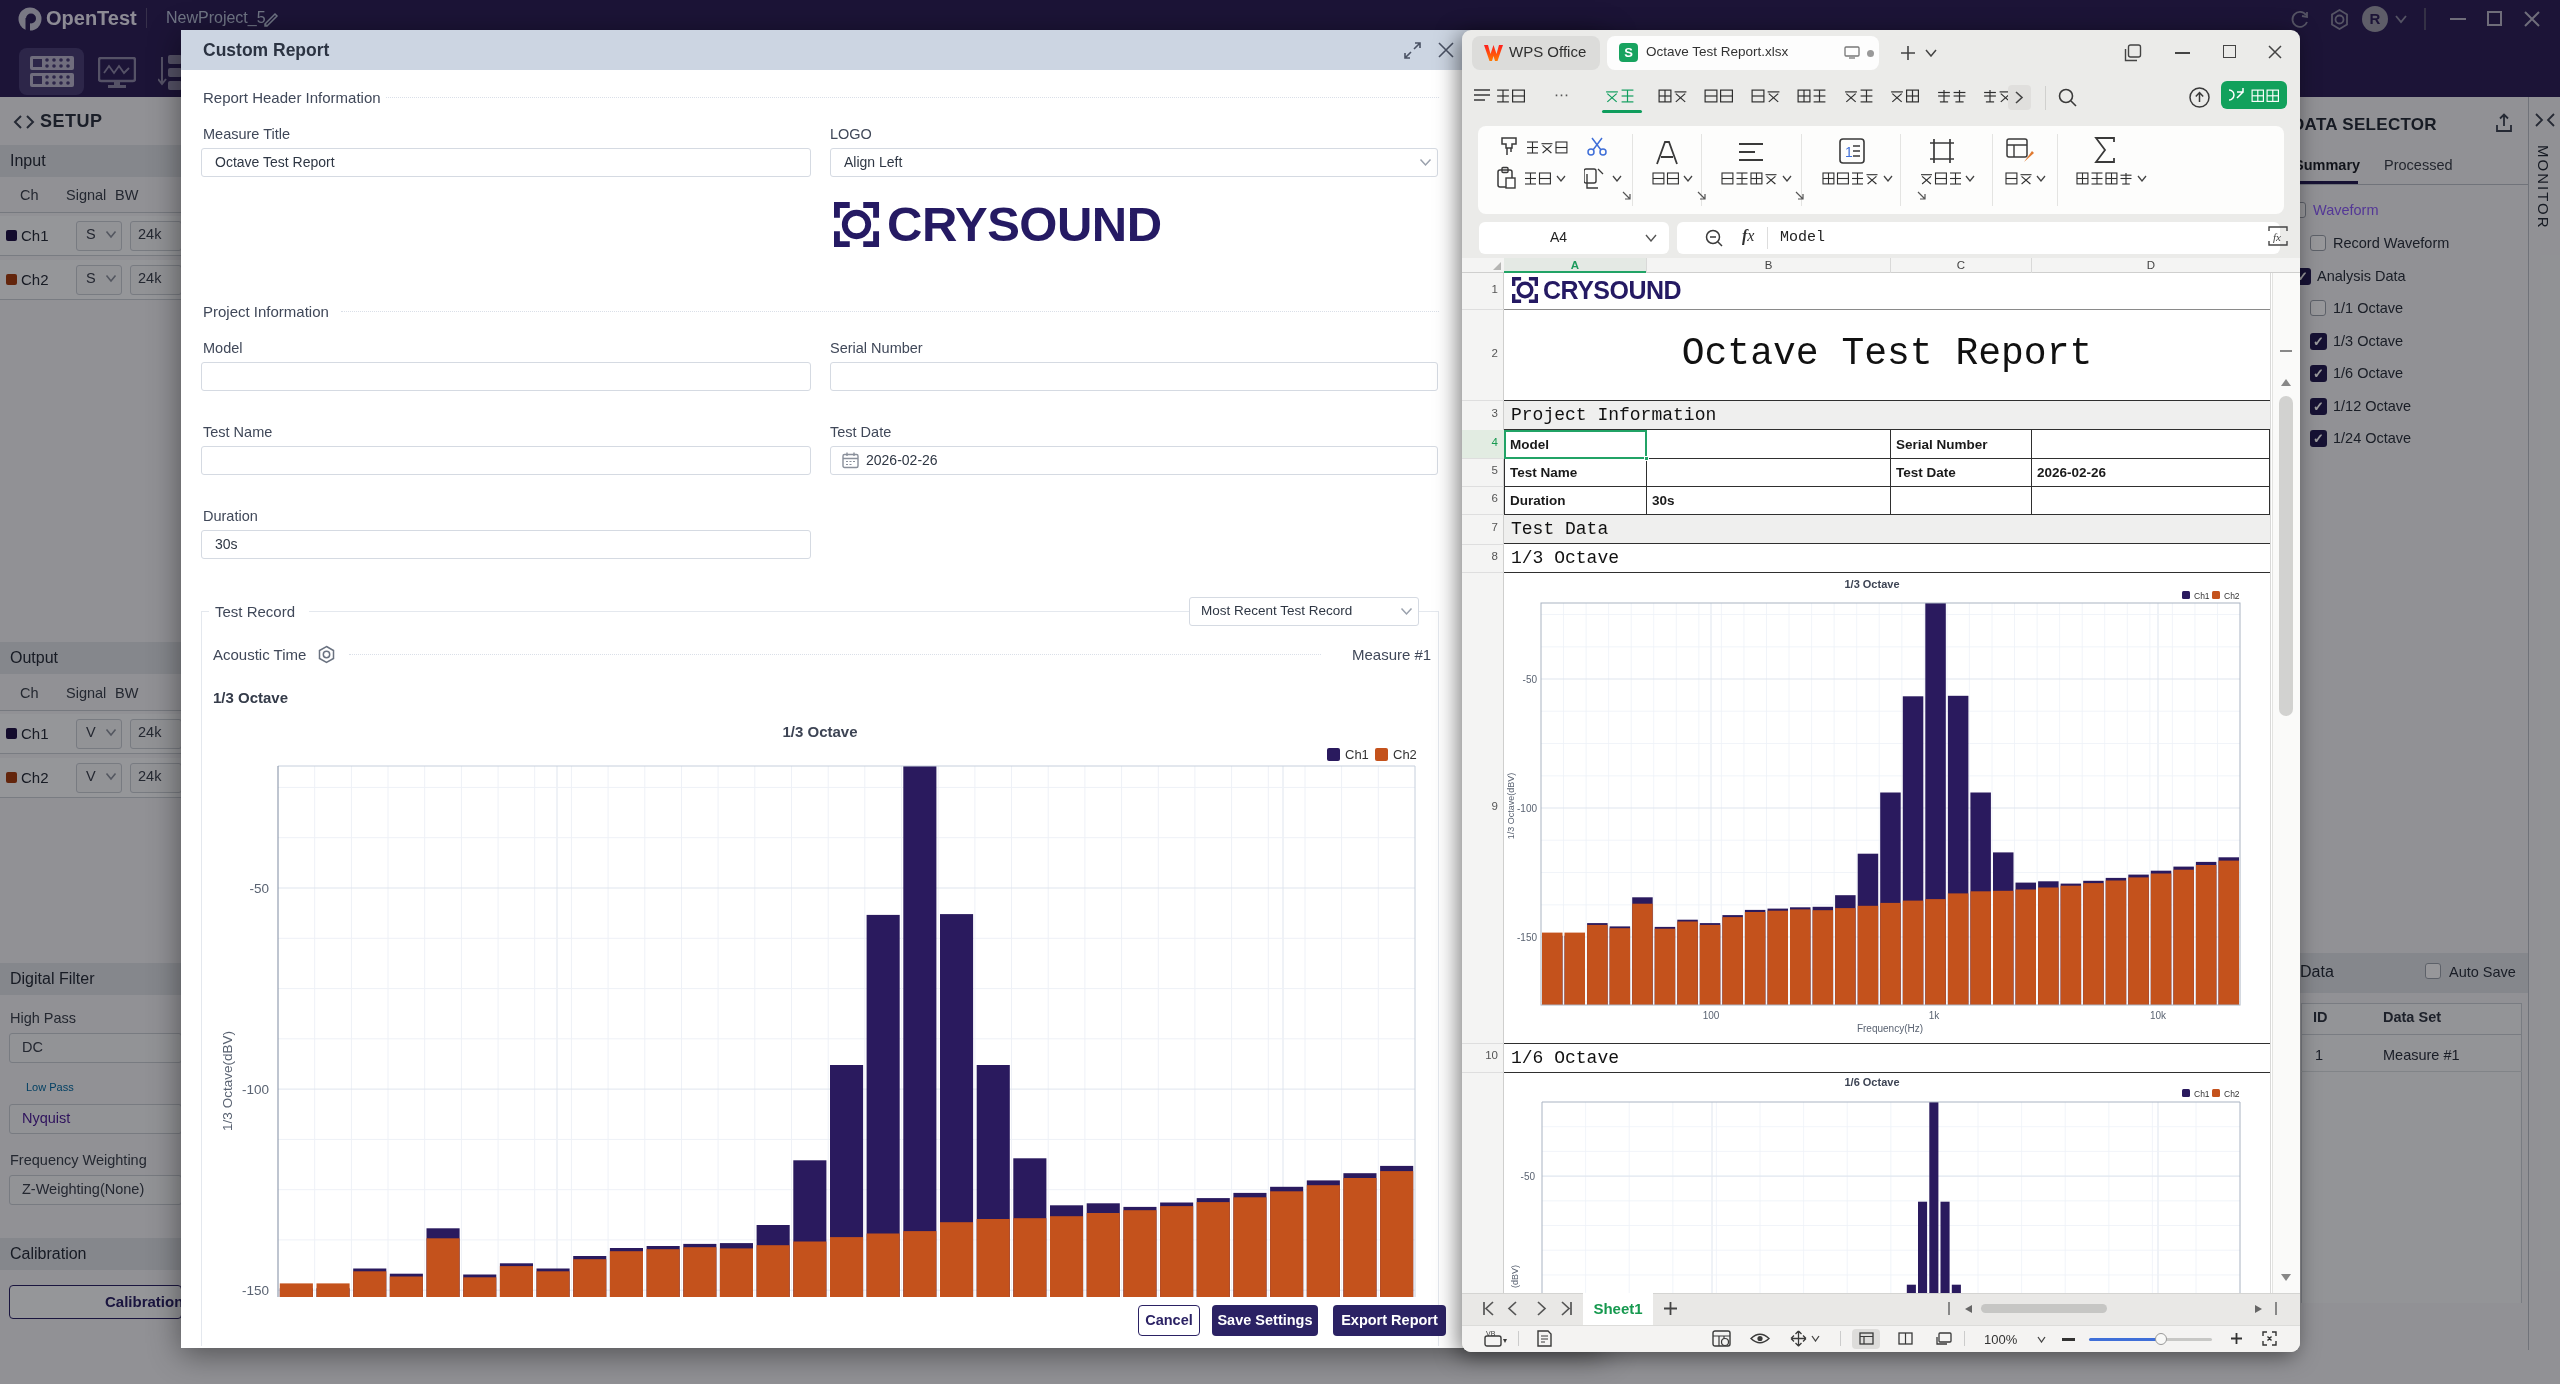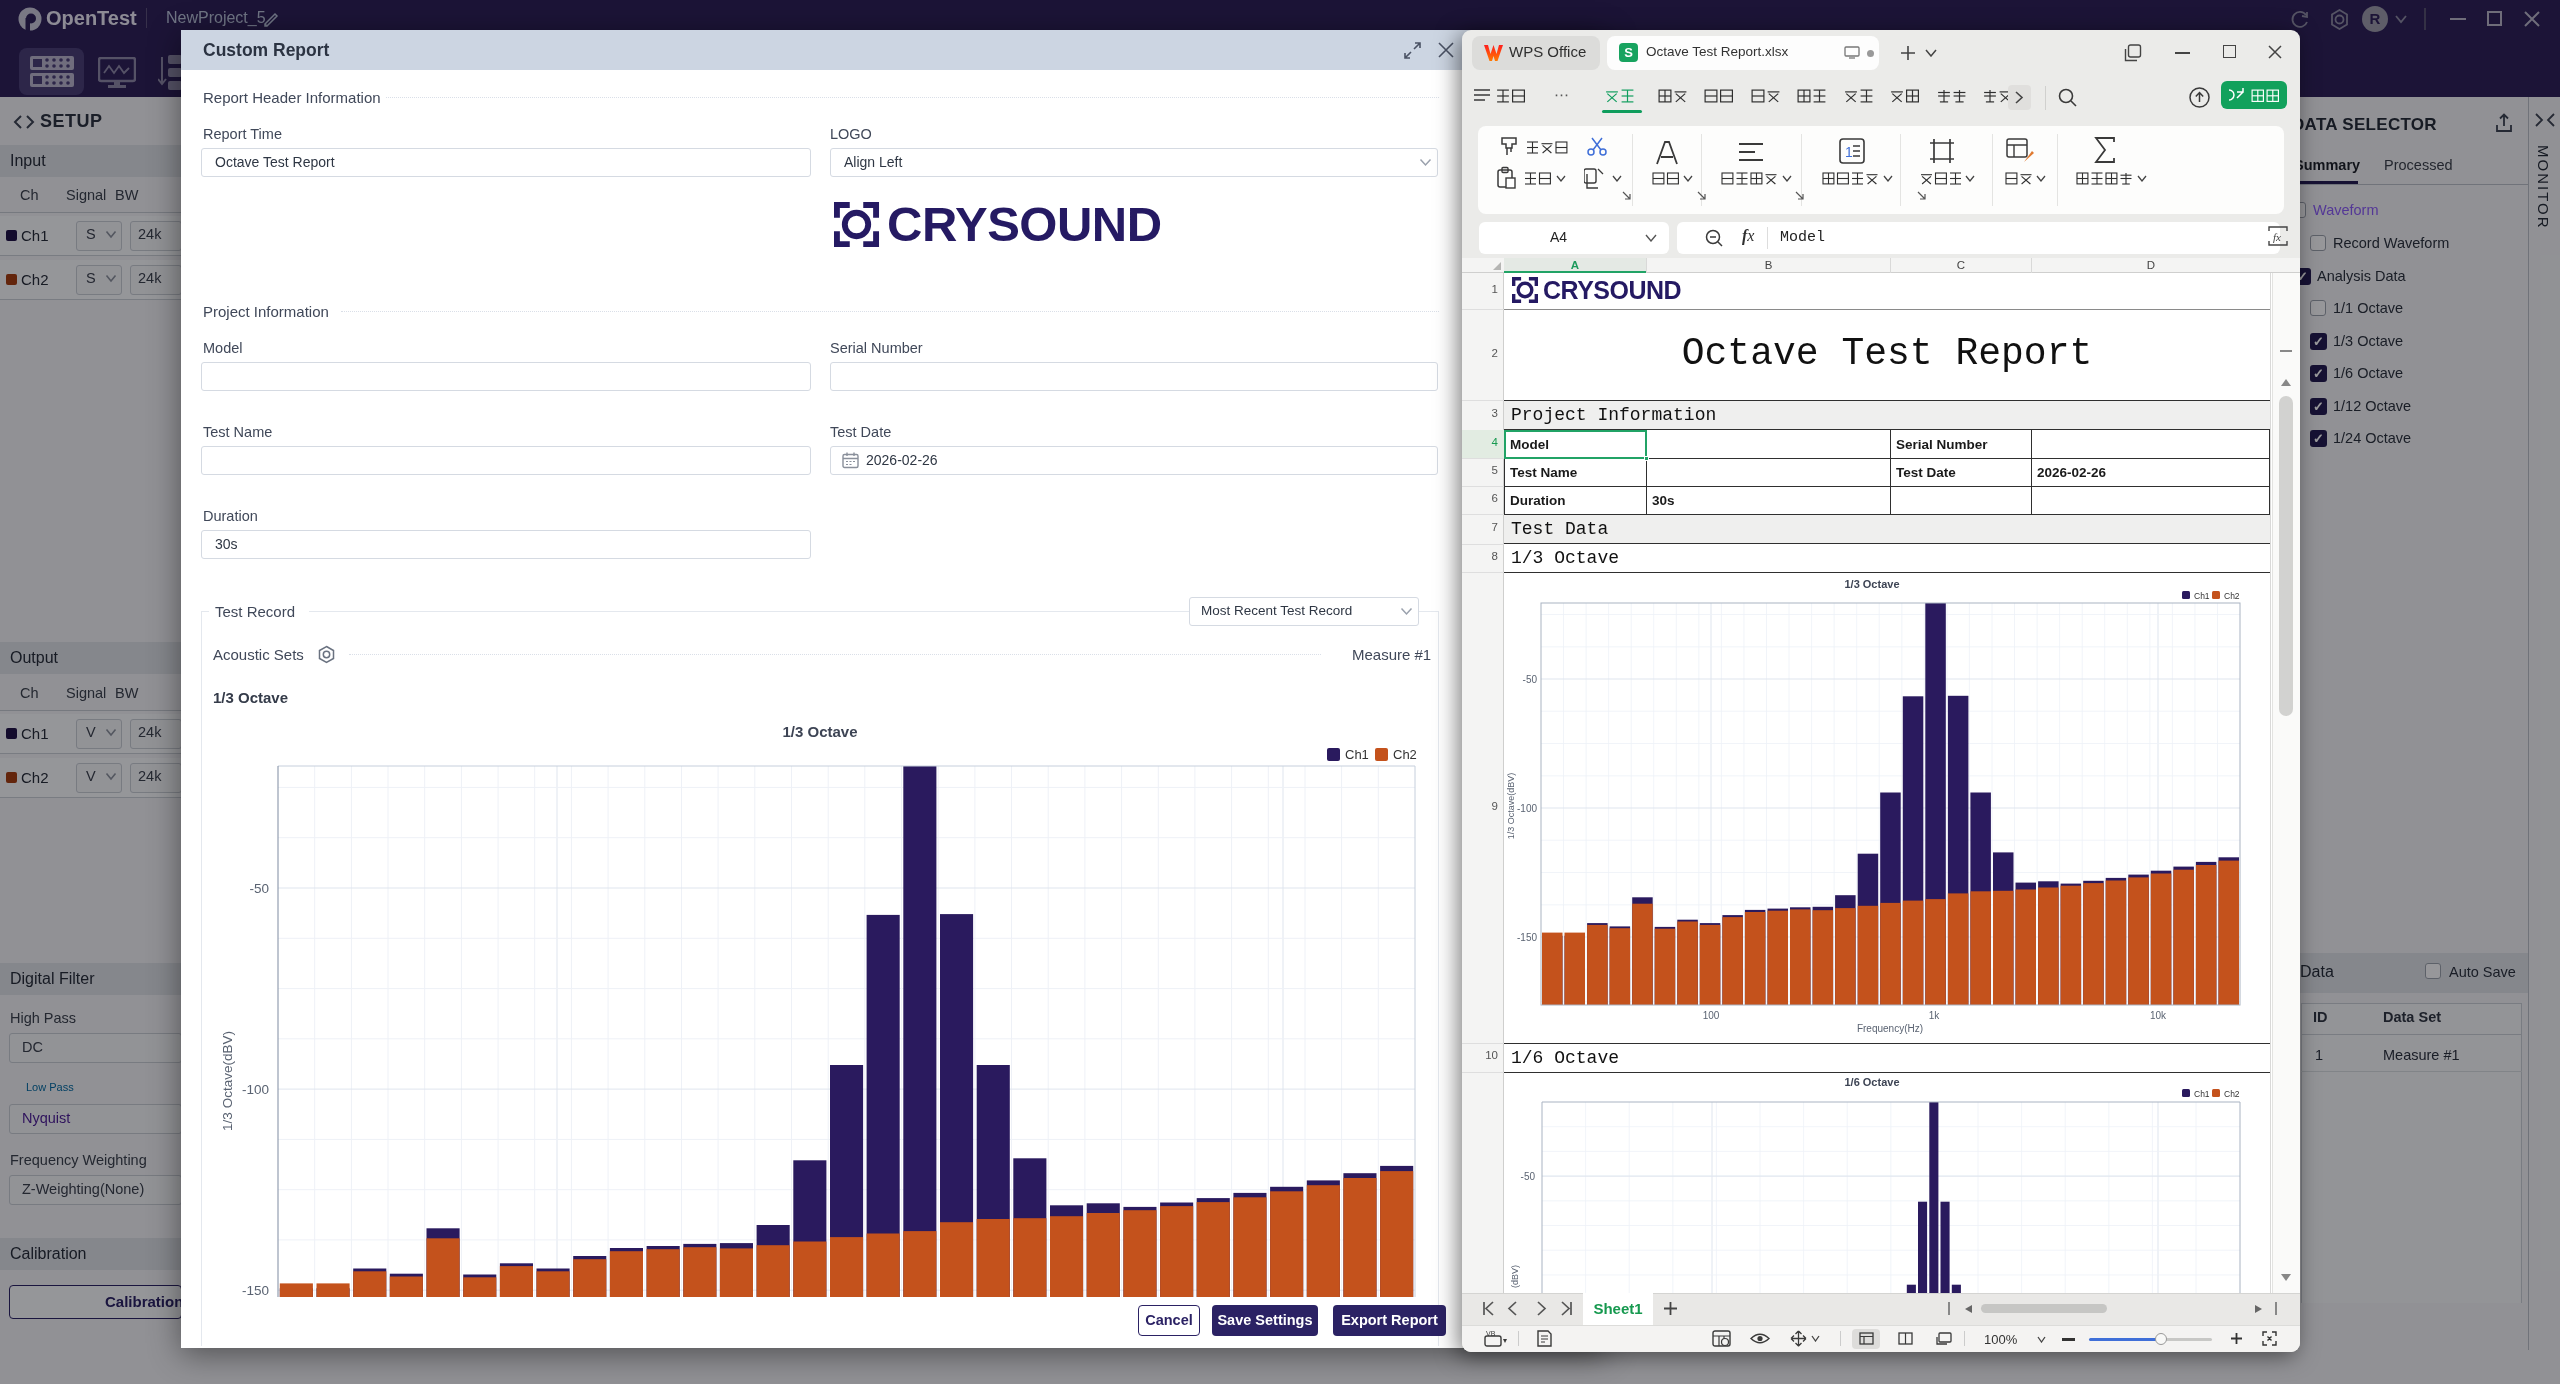--- a/index.html
+++ b/index.html
@@ -219,21 +219,21 @@
     <div class="mtitle"></div>
     <div class="abs" style="left:22px;top:10px;font-size:17.5px;font-weight:bold;color:#2b3342">Custom Report</div>
     <svg class="abs" style="left:1223px;top:12px" width="17" height="17">
       <path d="M10,7 L16,1 M11,1 L16,1 L16,6 M7,10 L1,16 M1,11 L1,16 L6,16" fill="none" stroke="#4a5264" stroke-width="1.6"></path>
     </svg>
     <svg class="abs" style="left:1257px;top:12px" width="16" height="16">
       <path d="M1,1 L15,15 M15,1 L1,15" stroke="#4a5264" stroke-width="1.6"></path>
     </svg>
     <div class="abs lbl" style="left:22px;top:59px;font-size:15px">Report Header Information</div>
     <div class="dotted" style="left:205px;top:67px;width:1053px"></div>
-    <div class="abs lbl" style="left:22px;top:96px">Report Time</div>
+    <div class="abs lbl" style="left:22px;top:96px">Measure Title</div>
     <div class="inp" style="left:20px;top:118px;width:610px;height:29px"></div>
     <div class="abs" style="left:34px;top:124px;font-size:14px;color:#2f3744">Octave Test Report</div>
     <div class="abs lbl" style="left:649px;top:96px">LOGO</div>
     <div class="inp" style="left:649px;top:118px;width:608px;height:29px"></div>
     <div class="abs" style="left:663px;top:124px;font-size:14px;color:#2f3744">Align Left</div>
     <svg class="abs" style="left:1238px;top:128px" width="13" height="9">
       <path d="M1.5,1.5 L6.5,7 L11.5,1.5" fill="none" stroke="#9aa1ad" stroke-width="1.5"></path>
     </svg>
     <svg style="position:absolute;left:653px;top:172px" width="368" height="58">
       <path d="M2.9250000000000003,15.75 L2.9250000000000003,2.9250000000000003 L15.75,2.9250000000000003 M29.250000000000004,2.9250000000000003 L42.075,2.9250000000000003 L42.075,15.75 M42.075,29.250000000000004 L42.075,42.075 L29.250000000000004,42.075 M15.75,42.075 L2.9250000000000003,42.075 L2.9250000000000003,29.250000000000004" stroke="#251a63" stroke-width="5.9" fill="none"></path>
@@ -260,21 +260,21 @@
     <div class="inp" style="left:20px;top:500px;width:610px;height:29px"></div>
     <div class="abs" style="left:34px;top:506px;font-size:14px;color:#2f3744">30s</div>
     <div class="abs" style="left:20px;top:581px;width:1238px;height:735px;border:1px solid #e4e8ee;border-bottom:none"></div>
     <div class="abs" style="left:28px;top:573px;width:100px;height:18px;background:#fff"></div>
     <div class="abs lbl" style="left:34px;top:573px;font-size:15px">Test Record</div>
     <div class="inp" style="left:1008px;top:567px;width:230px;height:29px;background:#fff"></div>
     <div class="abs" style="left:1020px;top:573px;font-size:13.5px;color:#2f3744">Most Recent Test Record</div>
     <svg class="abs" style="left:1219px;top:577px" width="13" height="9">
       <path d="M1.5,1.5 L6.5,7 L11.5,1.5" fill="none" stroke="#9aa1ad" stroke-width="1.5"></path>
     </svg>
-    <div class="abs lbl" style="left:32px;top:616px;font-size:15px">Acoustic Sets</div>
+    <div class="abs lbl" style="left:32px;top:616px;font-size:15px">Acoustic Time</div>
     <svg class="abs" style="left:136px;top:615px" width="19" height="19">
       <path d="M9.5,1.5 L16.5,5.5 L16.5,13.5 L9.5,17.5 L2.5,13.5 L2.5,5.5 Z" fill="none" stroke="#6a7280" stroke-width="1.5"></path>
       <circle cx="9.5" cy="9.5" r="3.2" fill="none" stroke="#6a7280" stroke-width="1.5"></circle>
     </svg>
     <div class="dotted" style="left:168px;top:624px;width:972px;border-top-style:dotted"></div>
     <div class="abs lbl" style="left:1171px;top:616px;font-size:15px">Measure #1</div>
     <div class="abs" style="left:32px;top:659px;font-size:15px;font-weight:bold;color:#343b49">1/3 Octave</div>
     <svg width="1246" height="582" viewBox="0 0 1246 582" style="position:absolute;left:20px;top:685px">
       <rect x="77" y="51" width="1137" height="531" fill="#fff"></rect>
       <g stroke="#eef1f7" stroke-width="1">

